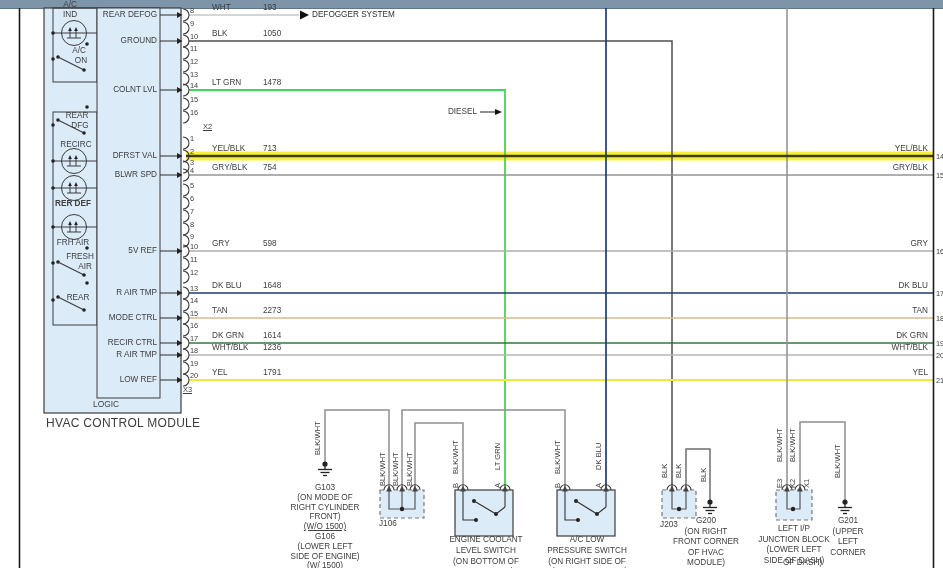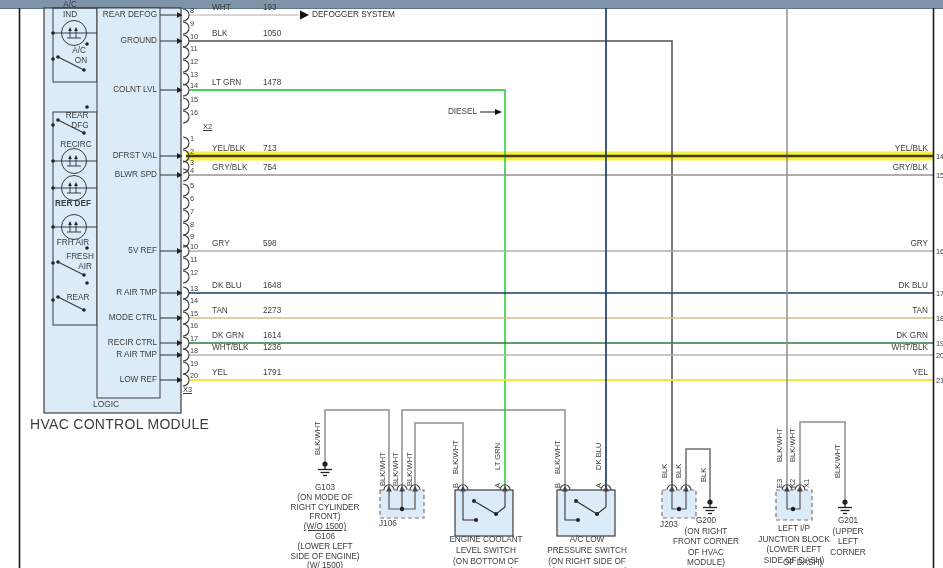--- a/index.html
+++ b/index.html
@@ -4,21 +4,21 @@
 <style>
 html,body{margin:0;padding:0;background:#fff}
 #canvas{position:relative;width:943px;height:568px;background:#ffffff;overflow:hidden;
   font-family:"Liberation Sans","DejaVu Sans",sans-serif}
 #topbar{position:absolute;left:0;top:0;width:943px;height:8px;background:#7d94a9;border-bottom:1px solid #5f7689}
 #wires{position:absolute;left:0;top:0}
 #labels{position:absolute;left:0;top:0;width:943px;height:568px;pointer-events:none}
 .lbl{position:absolute;white-space:nowrap;color:#3d3d3d;font-size:8.2px;line-height:9px}
 .num{font-size:7.4px}
 .rot{transform-origin:0 100%;transform:rotate(-90deg);font-size:7.6px;line-height:9px}
-#hvac-title{position:absolute;left:30px;top:416px;font-size:14px;color:#3d3d3d;letter-spacing:.3px;white-space:nowrap}
+#hvac-title{position:absolute;left:46px;top:416px;font-size:12px;color:#3d3d3d;letter-spacing:.3px;white-space:nowrap}
 #logic-label{position:absolute;left:93px;top:399px;font-size:8.4px;color:#3d3d3d}
 #defogger-label{position:absolute;left:312px;top:10px;font-size:8.2px;color:#2f2f2f;white-space:nowrap}
 #diesel-label{position:absolute;left:400px;top:107px;width:77px;text-align:right;font-size:8.2px;color:#3d3d3d}
 </style>
 </head>
 <body>
 
 <div id="canvas">
   <div id="topbar"></div>
   <svg id="wires" width="943" height="568">

